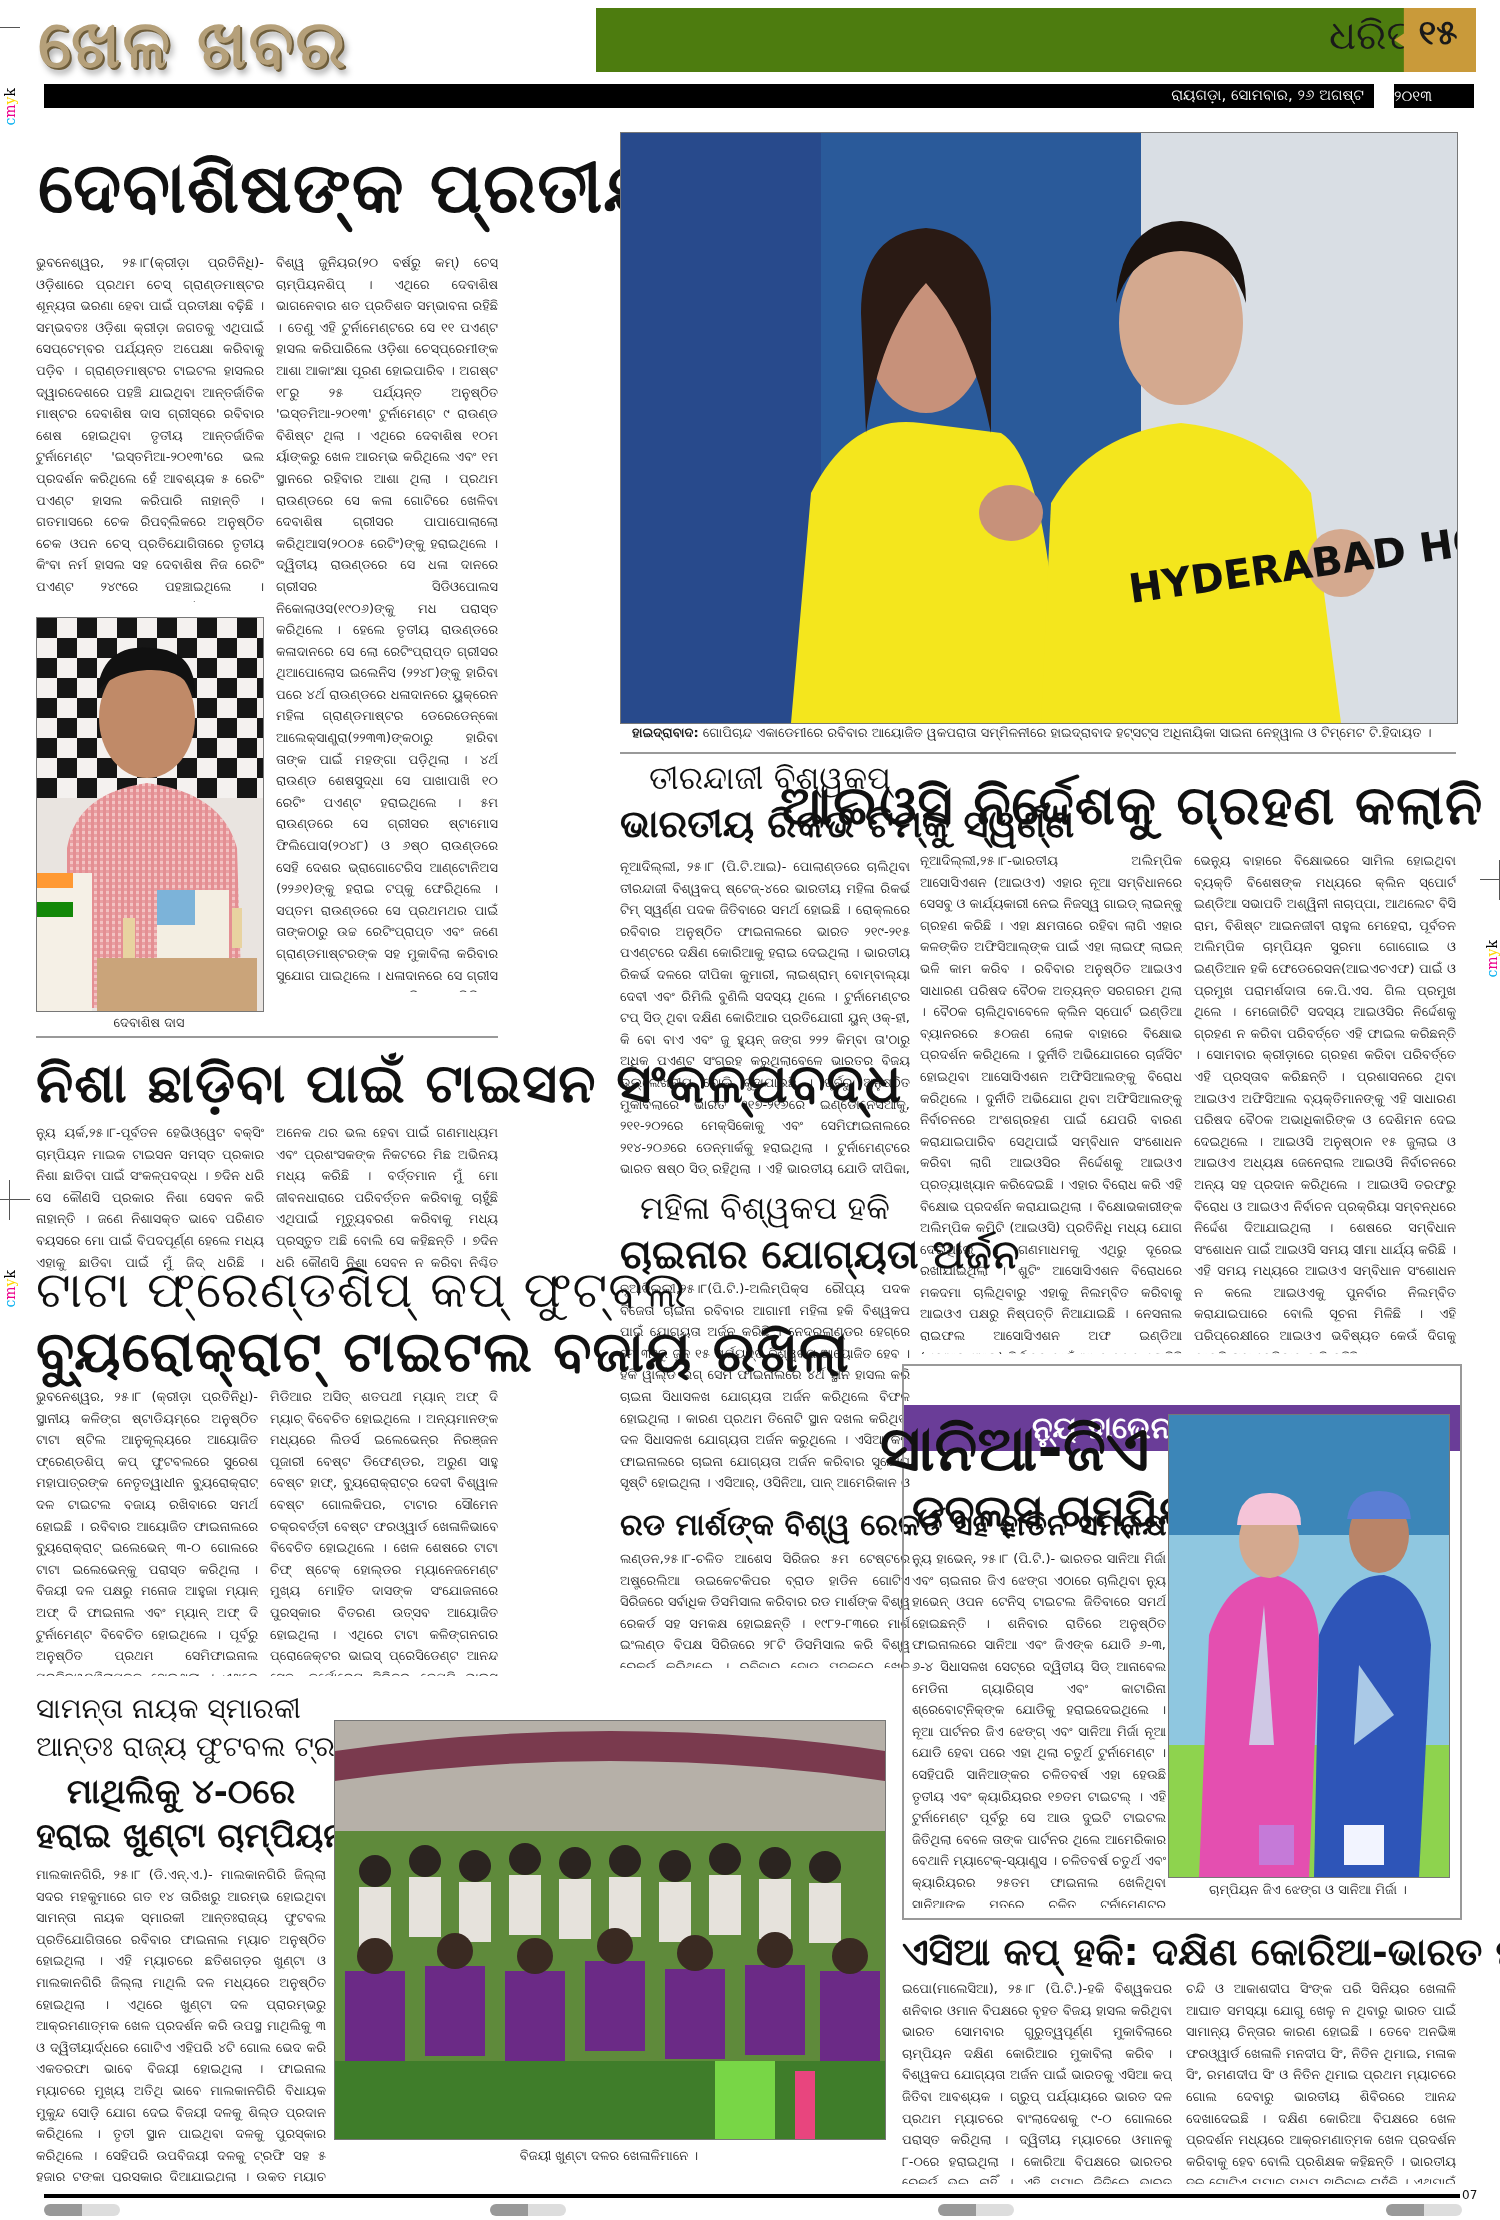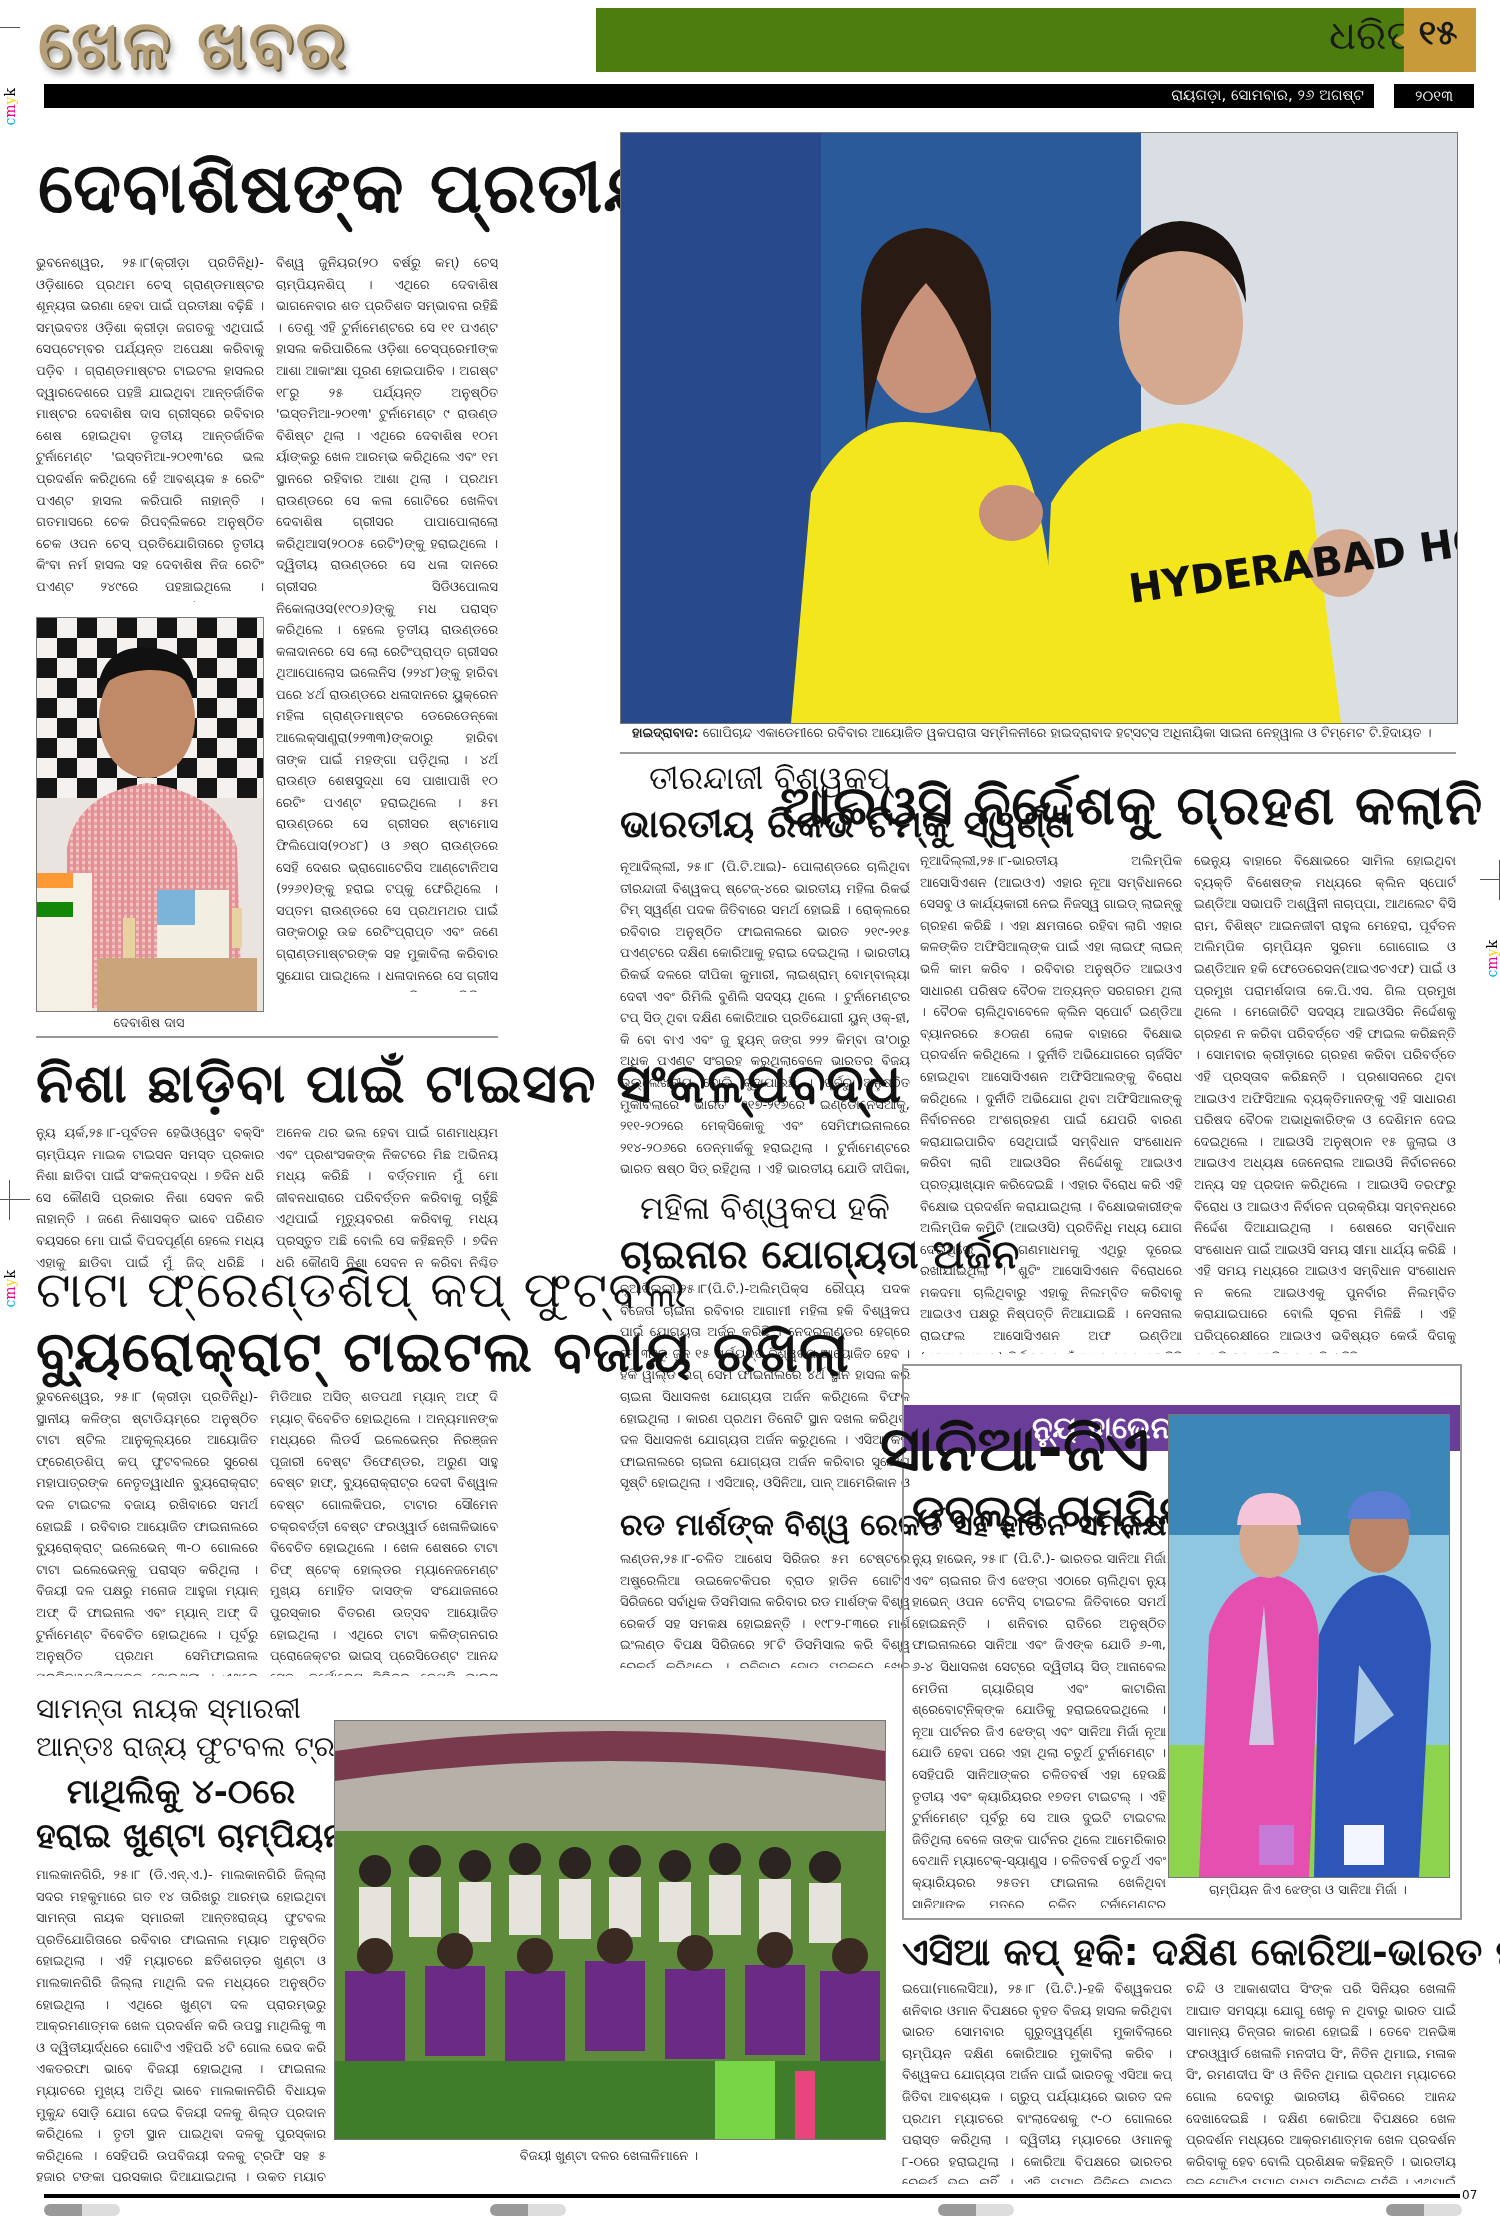--- a/index.html
+++ b/index.html
@@ -5,21 +5,21 @@
   html, body { margin:0; padding:0; background:#ffffff; }
   body { width:1500px; height:2220px; position:relative; overflow:hidden; font-family:"DejaVu Sans", sans-serif; color:#111; }
   .abs { position:absolute; }
   .masthead-title { left:38px; top:4px; width:545px; height:80px; font-family:"DejaVu Serif", serif; font-size:66px; font-weight:bold; color:#b5a07a; text-shadow:2px 2px 0 #6e5d3b, 4px 6px 6px #aaa; letter-spacing:2px; line-height:80px; white-space:nowrap; overflow:hidden; }
   .gold-band { left:596px; top:8px; width:876px; height:64px; background:#4d7c0f; }
   .brand { right:18px; top:4px; font-size:40px; color:#1a1a1a; font-family:"DejaVu Serif", serif; }
   .page-tab { left:1394px; top:8px; width:82px; height:64px; background:#c99a3a; clip-path:polygon(12% 0,100% 0,100% 100%,12% 100%,12% 60%,0 50%,12% 40%); }
   .page-num { left:1400px; top:12px; width:76px; text-align:center; font-size:34px; font-weight:bold; color:#1a1a1a; }
   .black-band { left:44px; top:84px; width:1330px; height:24px; background:#000; }
   .dateline { right:10px; top:2px; color:#fff; font-size:15px; }
-  .year-box { left:1394px; top:84px; width:80px; height:24px; background:#000; color:#fff; font-size:15px; text-align:center; line-height:24px; }
+  .year-box { left:1394px; top:84px; width:80px; height:24px; background:#000; color:#fff; font-size:15px; text-align:left; line-height:24px; }
   .cmyk { font-family:"DejaVu Serif", serif; font-size:14px; writing-mode:vertical-rl; transform:rotate(180deg); }
   .cmyk .c { color:#00aeef; } .cmyk .m { color:#ec008c; } .cmyk .y { color:#ffd500; } .cmyk .k { color:#000; }
   .reg { width:40px; height:40px; }
   .reg::before { content:""; position:absolute; left:0; top:19px; width:40px; height:1px; background:#555; }
   .reg::after { content:""; position:absolute; left:19px; top:0; width:1px; height:40px; background:#555; }
   .hl-huge { font-weight:bold; font-size:64px; line-height:80px; white-space:nowrap; letter-spacing:1px; }
   .hl-big { font-weight:bold; font-size:46px; line-height:56px; white-space:nowrap; }
   .hl-med { font-weight:bold; font-size:34px; line-height:42px; white-space:nowrap; }
   .hl-sub { font-size:32px; line-height:40px; white-space:nowrap; }
   .body-text { font-size:13px; line-height:21.6px; text-align:justify; color:#1a1a1a; overflow:hidden; }

